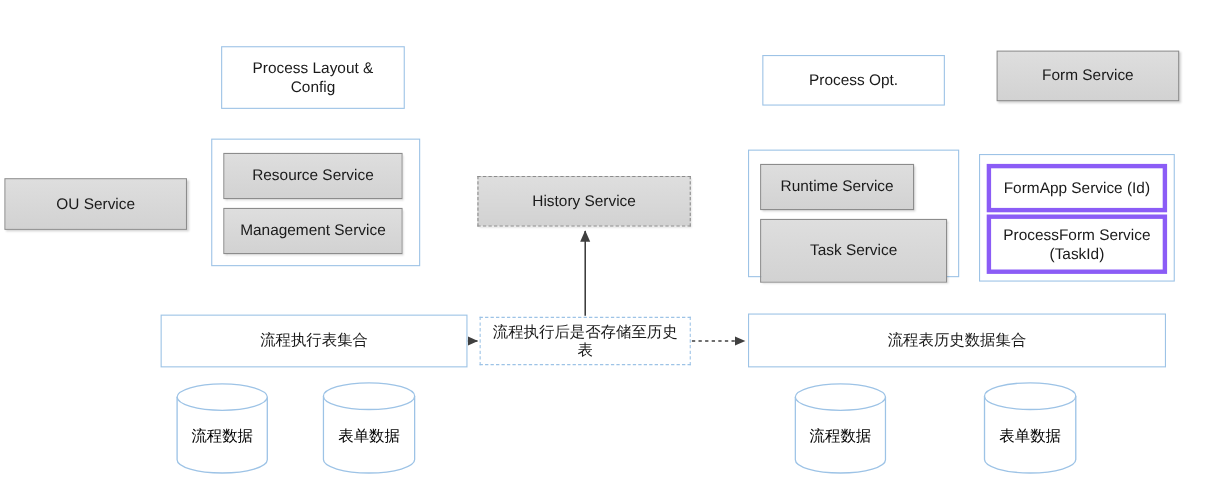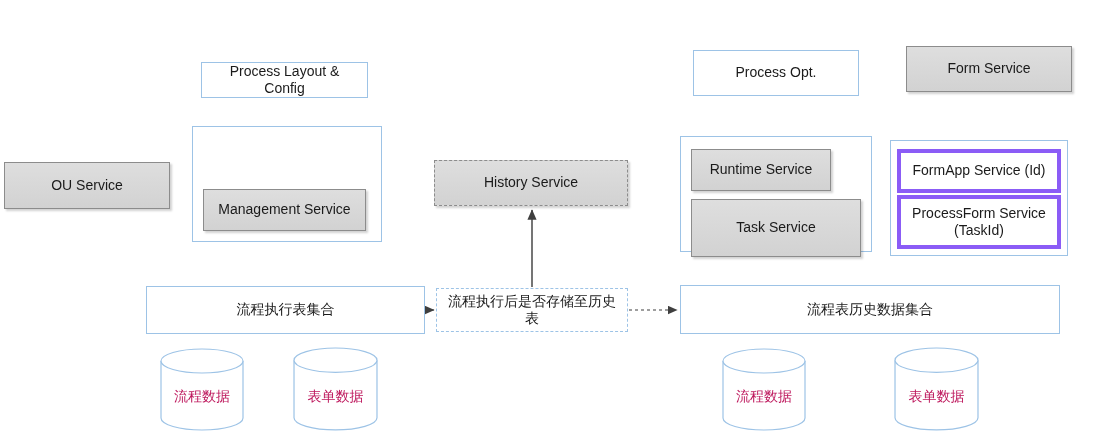--- a/index.html
+++ b/index.html
@@ -61,21 +61,21 @@
   .cylinder svg {
     display: block;
   }
   .cyl-label {
     position: absolute;
     left: 0;
     right: 0;
     top: 48%;
     text-align: center;
     font-size: 14px;
-    color: #be185d;
+    color: #000000;
   }
   .arrows {
     position: absolute;
     left: 0;
     top: 0;
     pointer-events: none;
   }
 </style>
 </head>
 <body>
@@ -86,29 +86,30 @@
     <defs>
       <marker id="arrowhead" markerWidth="9" markerHeight="8" refX="7.5" refY="3.5" orient="auto">
         <path d="M0,0 L8,3.5 L0,7 Z" fill="#3f3f3f"></path>
       </marker>
     </defs>
     <line x1="425" y1="310" x2="434" y2="310" stroke="#3f3f3f" stroke-width="1.2" stroke-dasharray="3,3" marker-end="url(#arrowhead)"></line>
     <line x1="629" y1="310" x2="677" y2="310" stroke="#3f3f3f" stroke-width="1.2" stroke-dasharray="3,3" marker-end="url(#arrowhead)"></line>
     <line x1="532" y1="287" x2="532" y2="210" stroke="#2b2b2b" stroke-width="1.3" marker-end="url(#arrowhead)"></line>
   </svg>
 
-  <div class="box blue-outline" style="left:201px; top:42px; width:167px; height:36px;margin-top:20px;">Process Layout &amp; Config</div>
+  <div class="box blue-outline" style="left:201px; top:42px; width:167px; height:57px;">Process Layout &amp; Config</div>
 
   <div class="box blue-outline" style="left:693px; top:50px; width:166px; height:46px;">Process Opt.</div>
 
   <div class="box gray" style="left:906px; top:46px; width:166px; height:46px;">Form Service</div>
 
   <div class="box gray" style="left:4px; top:162px; width:166px; height:47px;">OU Service</div>
 
   <div class="group" style="left:192px; top:126px; width:190px; height:116px;">
+    <div class="box gray" style="left:10px; top:12px; width:163px; height:42px;">Resource Service</div>
     <div class="box gray" style="left:10px; top:62px; width:163px; height:42px;">Management Service</div>
   </div>
 
   <div class="box gray-dashed" style="left:434px; top:160px; width:194px; height:46px;">History Service</div>
 
   <div class="group" style="left:680px; top:136px; width:192px; height:116px;">
     <div class="box gray" style="left:10px; top:12px; width:140px; height:42px;text-align:center;">Runtime Service</div>
     <div class="box gray" style="left:10px; top:62px; width:170px; height:58px;">Task Service</div>
   </div>
 

